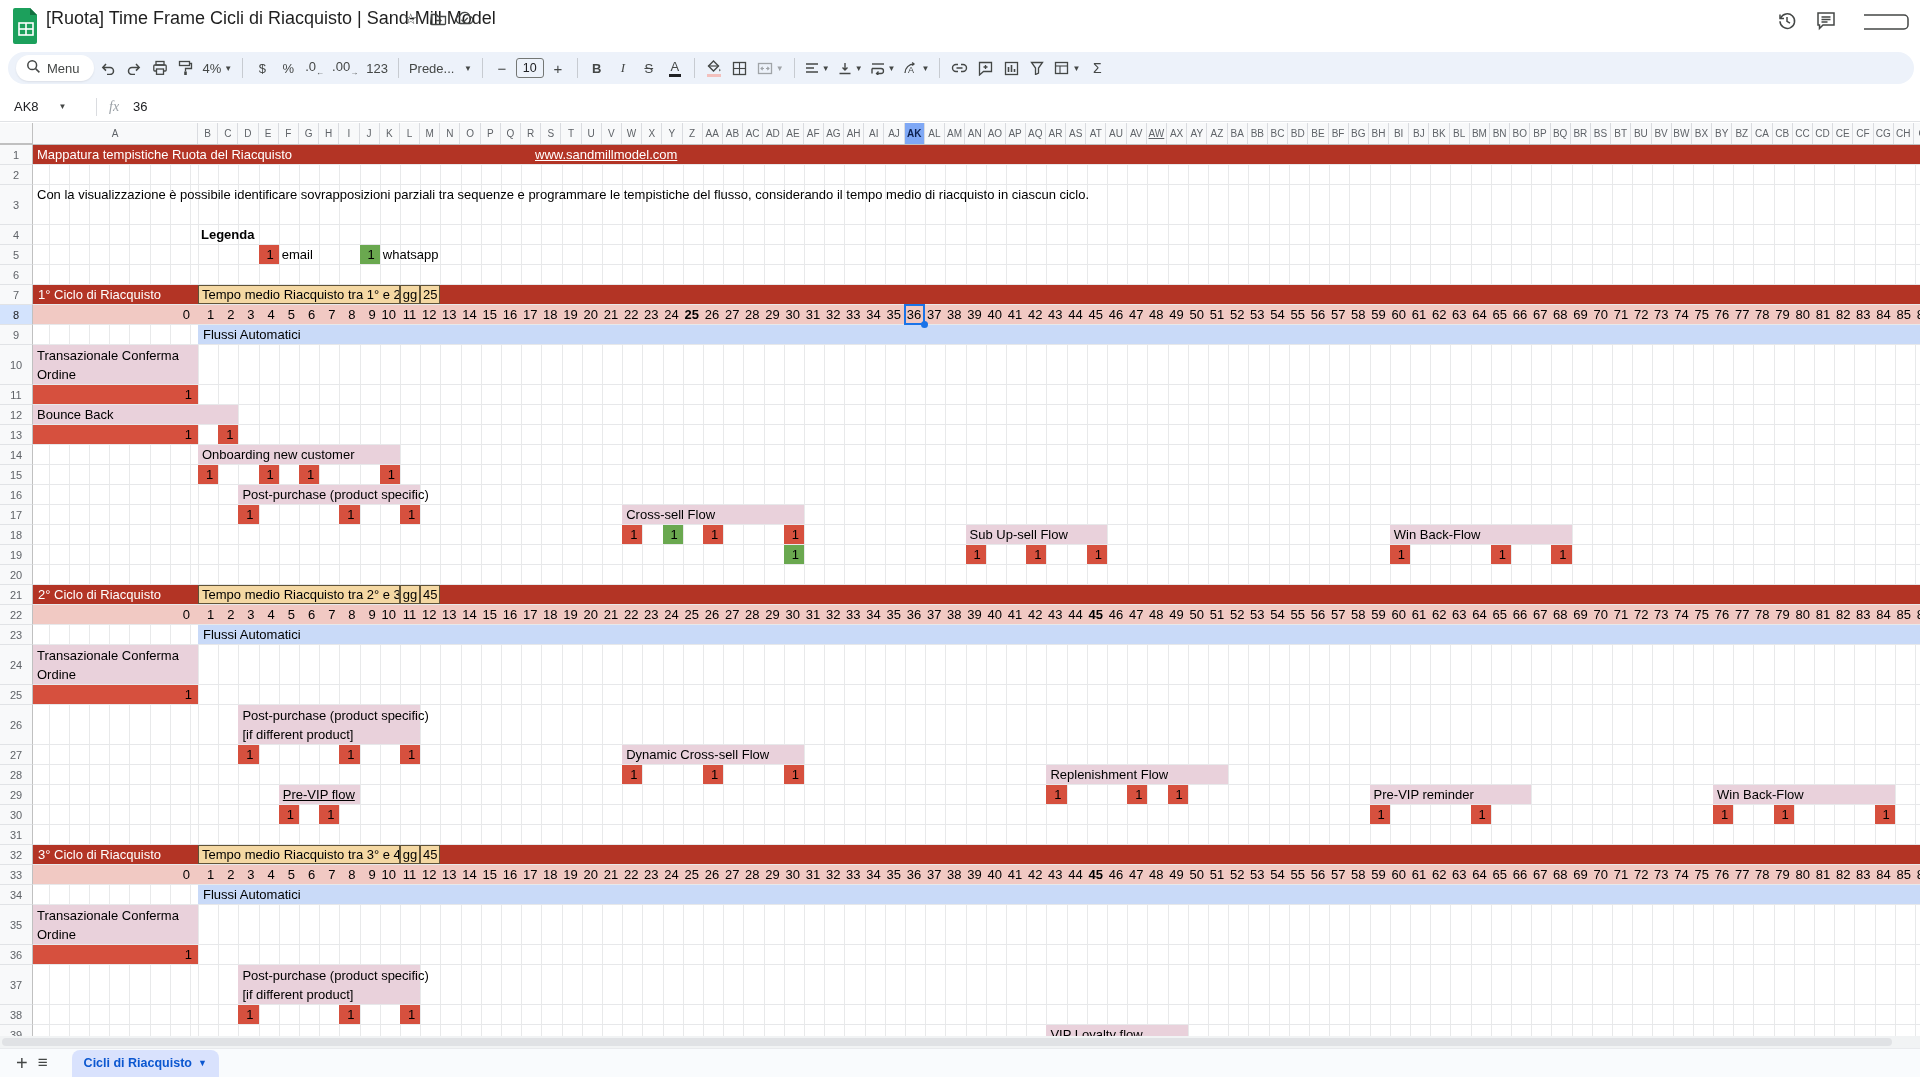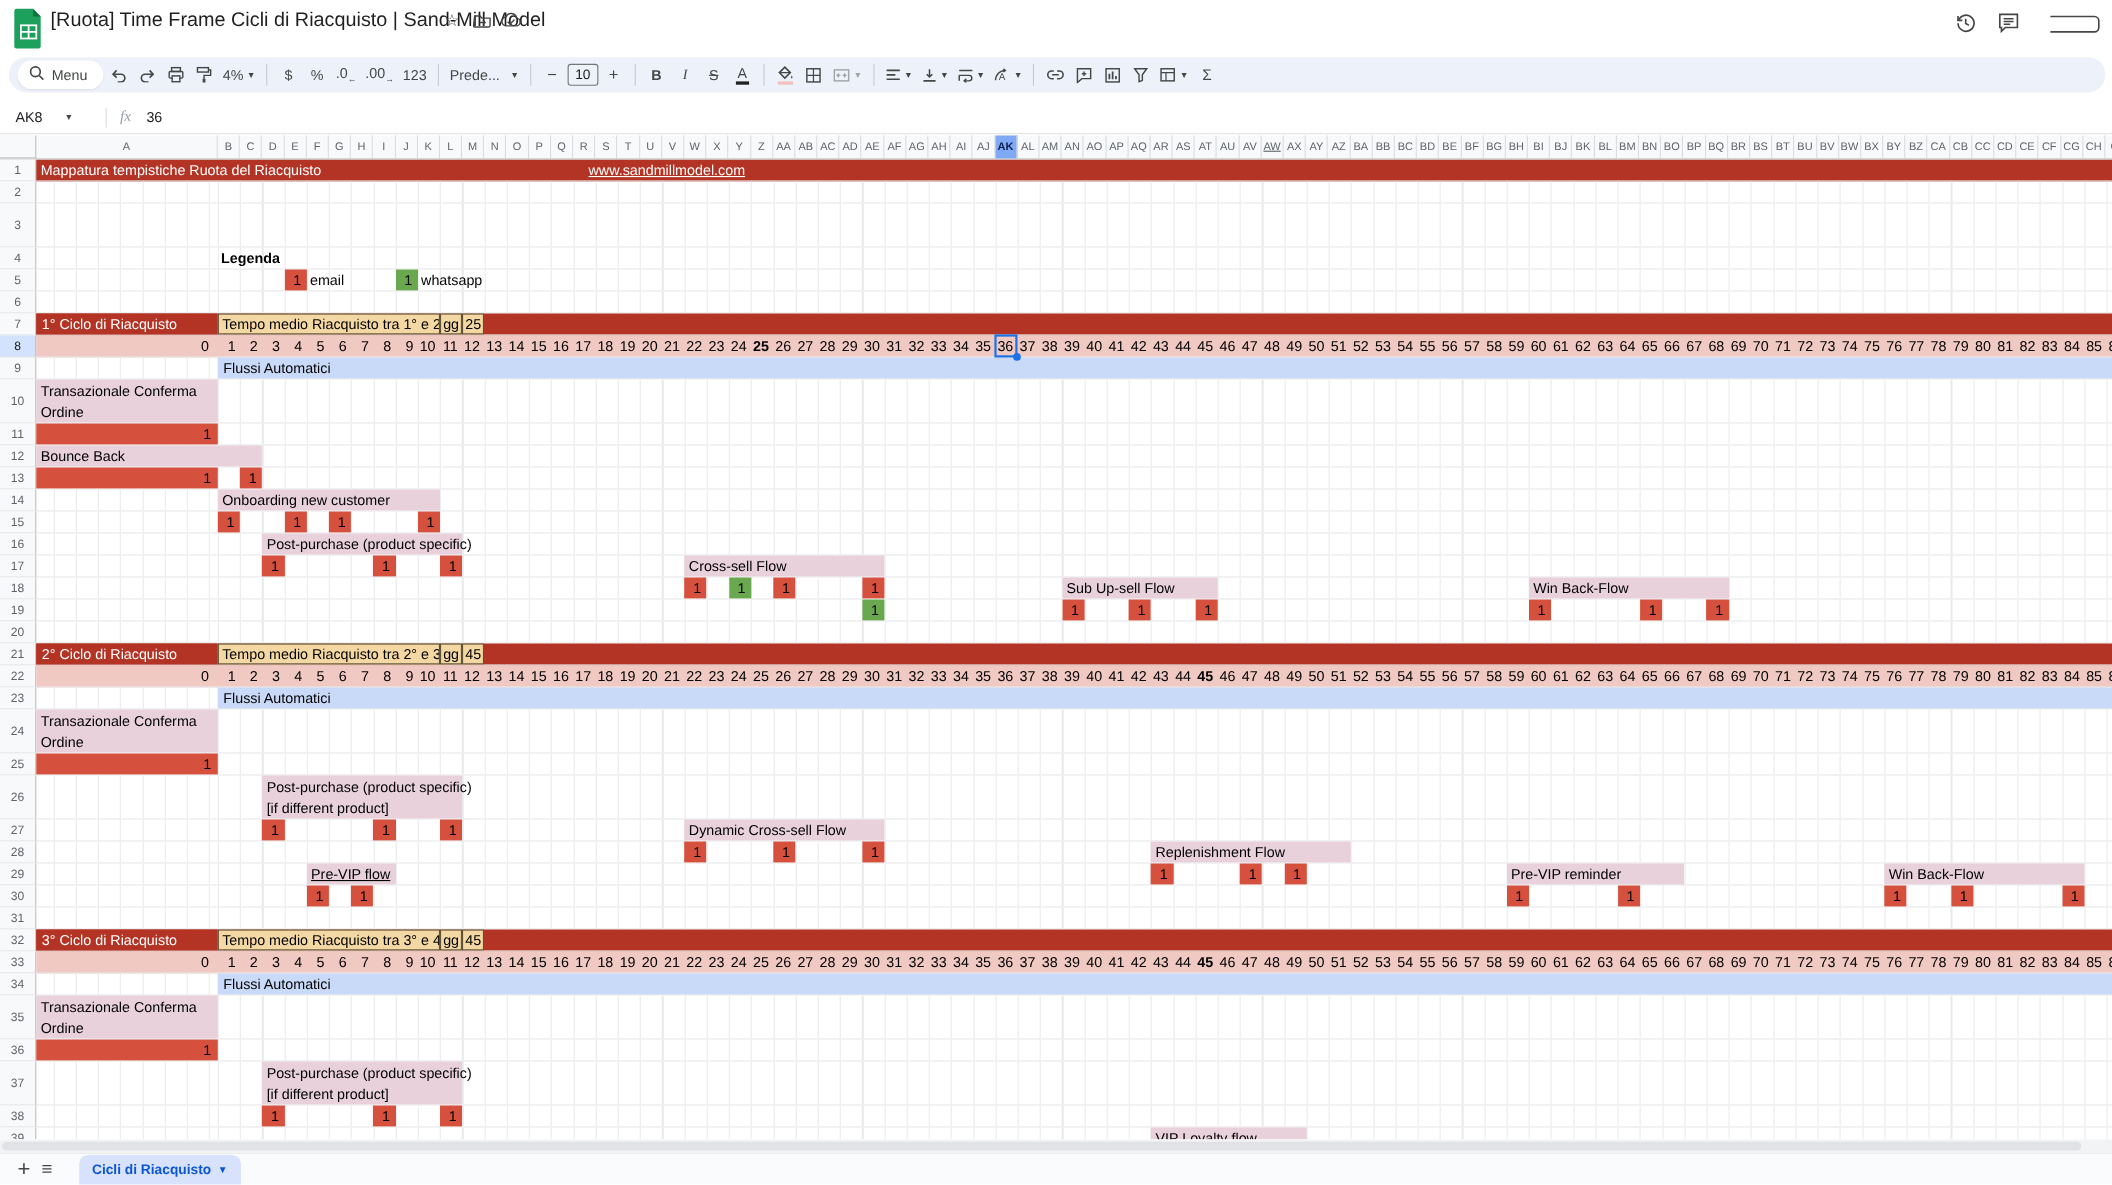--- a/index.html
+++ b/index.html
@@ -395,20 +395,21 @@
           </div>
         </div>
         <div class="gridrow" style="top: 20px; height: 20px;">
           <div class="rowhdr" style="line-height: 20px;">2</div>
           <div class="rowc lines"></div>
         </div>
         <div class="gridrow" style="top: 40px; height: 40px;">
           <div class="rowhdr" style="line-height: 40px;">3</div>
           <div class="rowc lines">
             <div class="cellitem freetext" style="left: 4px;">
+              <div>Con la visualizzazione è possibile identificare sovrapposizioni parziali tra sequenze e programmare le tempistiche del flusso, considerando il tempo medio di riacquisto in ciascun ciclo.</div>
             </div>
           </div>
         </div>
         <div class="gridrow" style="top: 80px; height: 20px;">
           <div class="rowhdr" style="line-height: 20px;">4</div>
           <div class="rowc lines">
             <div class="cellitem freetext" style="left: 168px; font-weight: bold;">Legenda</div>
           </div>
         </div>
         <div class="gridrow" style="top: 100px; height: 20px;">

